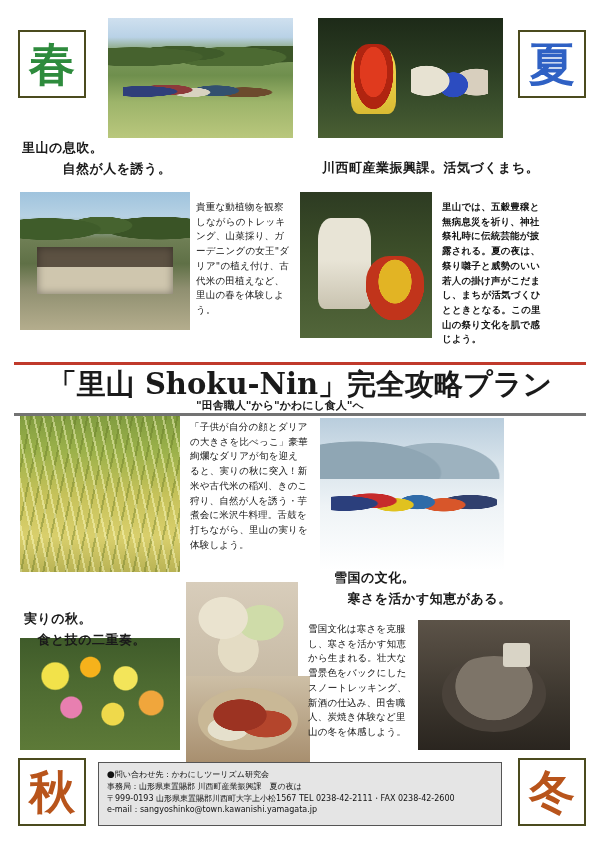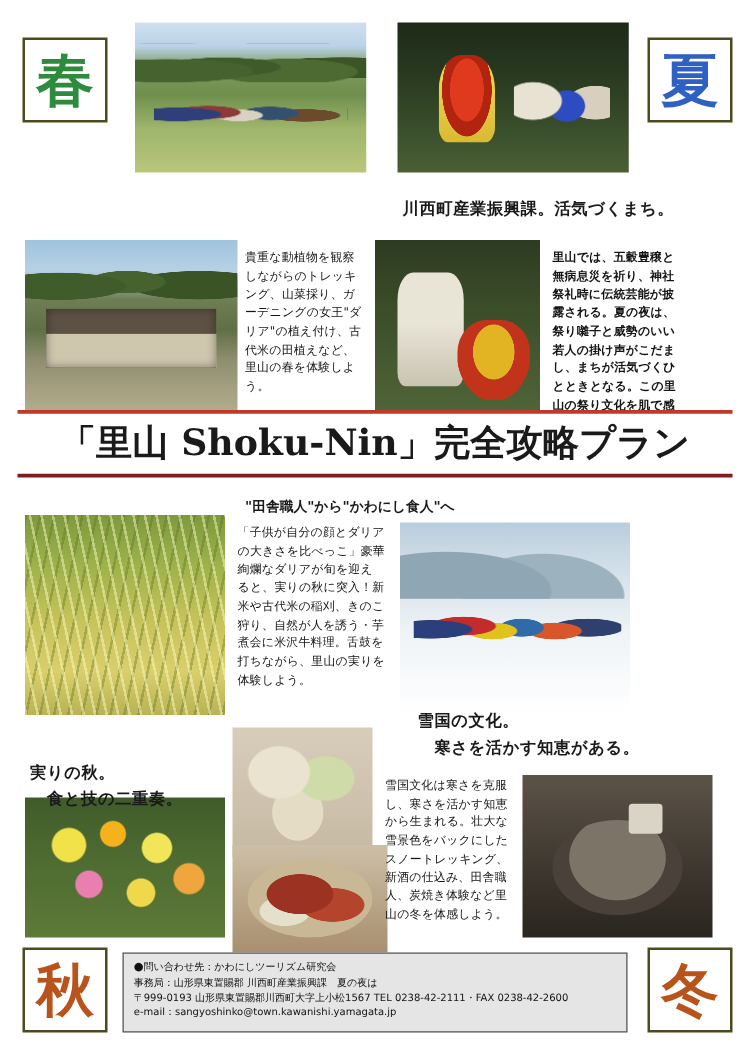--- a/index.html
+++ b/index.html
@@ -263,26 +263,25 @@
   }
 
   .t-spring-1 { left: 22px;  top: 138px; width: 270px; }
   .t-summer-1 { left: 322px; top: 158px; width: 260px; }
   .t-spring-body { left: 196px; top: 200px; width: 96px; }
   .t-summer-body { left: 442px; top: 200px; width: 100px; font-weight: bold; }
 
   
   .banner {
     position: absolute;
-    left: 14px; top: 328px;
+    left: 14px; top: 362px;
     width: 572px; height: 48px;
     border-top: 3px solid #c0392b;
-    border-bottom: 3px solid #7f1d1d;
+    border-bottom: 3px solid #737373;
     display: flex;
-    align-items: center;
     justify-content: center;
     background: #ffffff;
   }
   .banner-text {
     font-family: "DejaVu Serif", serif;
     font-size: 29px;
     font-weight: bold;
     color: #1a1a1a;
     letter-spacing: 0px;
     white-space: nowrap;
@@ -330,20 +329,22 @@
   <div class="photo p-fest"></div>
   <div class="photo p-house"></div>
   <div class="photo p-lion"></div>
   <div class="photo p-rice"></div>
   <div class="photo p-snow"></div>
   <div class="photo p-flower"></div>
   <div class="photo p-veg"></div>
   <div class="photo p-nabe"></div>
   <div class="photo p-kiln"></div>
 
+  <div class="jp head-line t-spring-1">里山の息吹。
+　　　自然が人を誘う。</div>
   <div class="jp body-box t-spring-body">貴重な動植物を観察しながらのトレッキング、山菜採り、ガーデニングの女王"ダリア"の植え付け、古代米の田植えなど、里山の春を体験しよう。</div>
 
   <div class="jp head-line t-summer-1">川西町産業振興課。活気づくまち。</div>
   <div class="jp body-box t-summer-body">里山では、五穀豊穣と無病息災を祈り、神社祭礼時に伝統芸能が披露される。夏の夜は、祭り囃子と威勢のいい若人の掛け声がこだまし、まちが活気づくひとときとなる。この里山の祭り文化を肌で感じよう。</div>
 
   <div class="banner">
     <span class="banner-text">「里山 Shoku-Nin」完全攻略プラン</span>
   </div>
 
   <div class="jp t-sub">"田舎職人"から"かわにし食人"へ</div>

